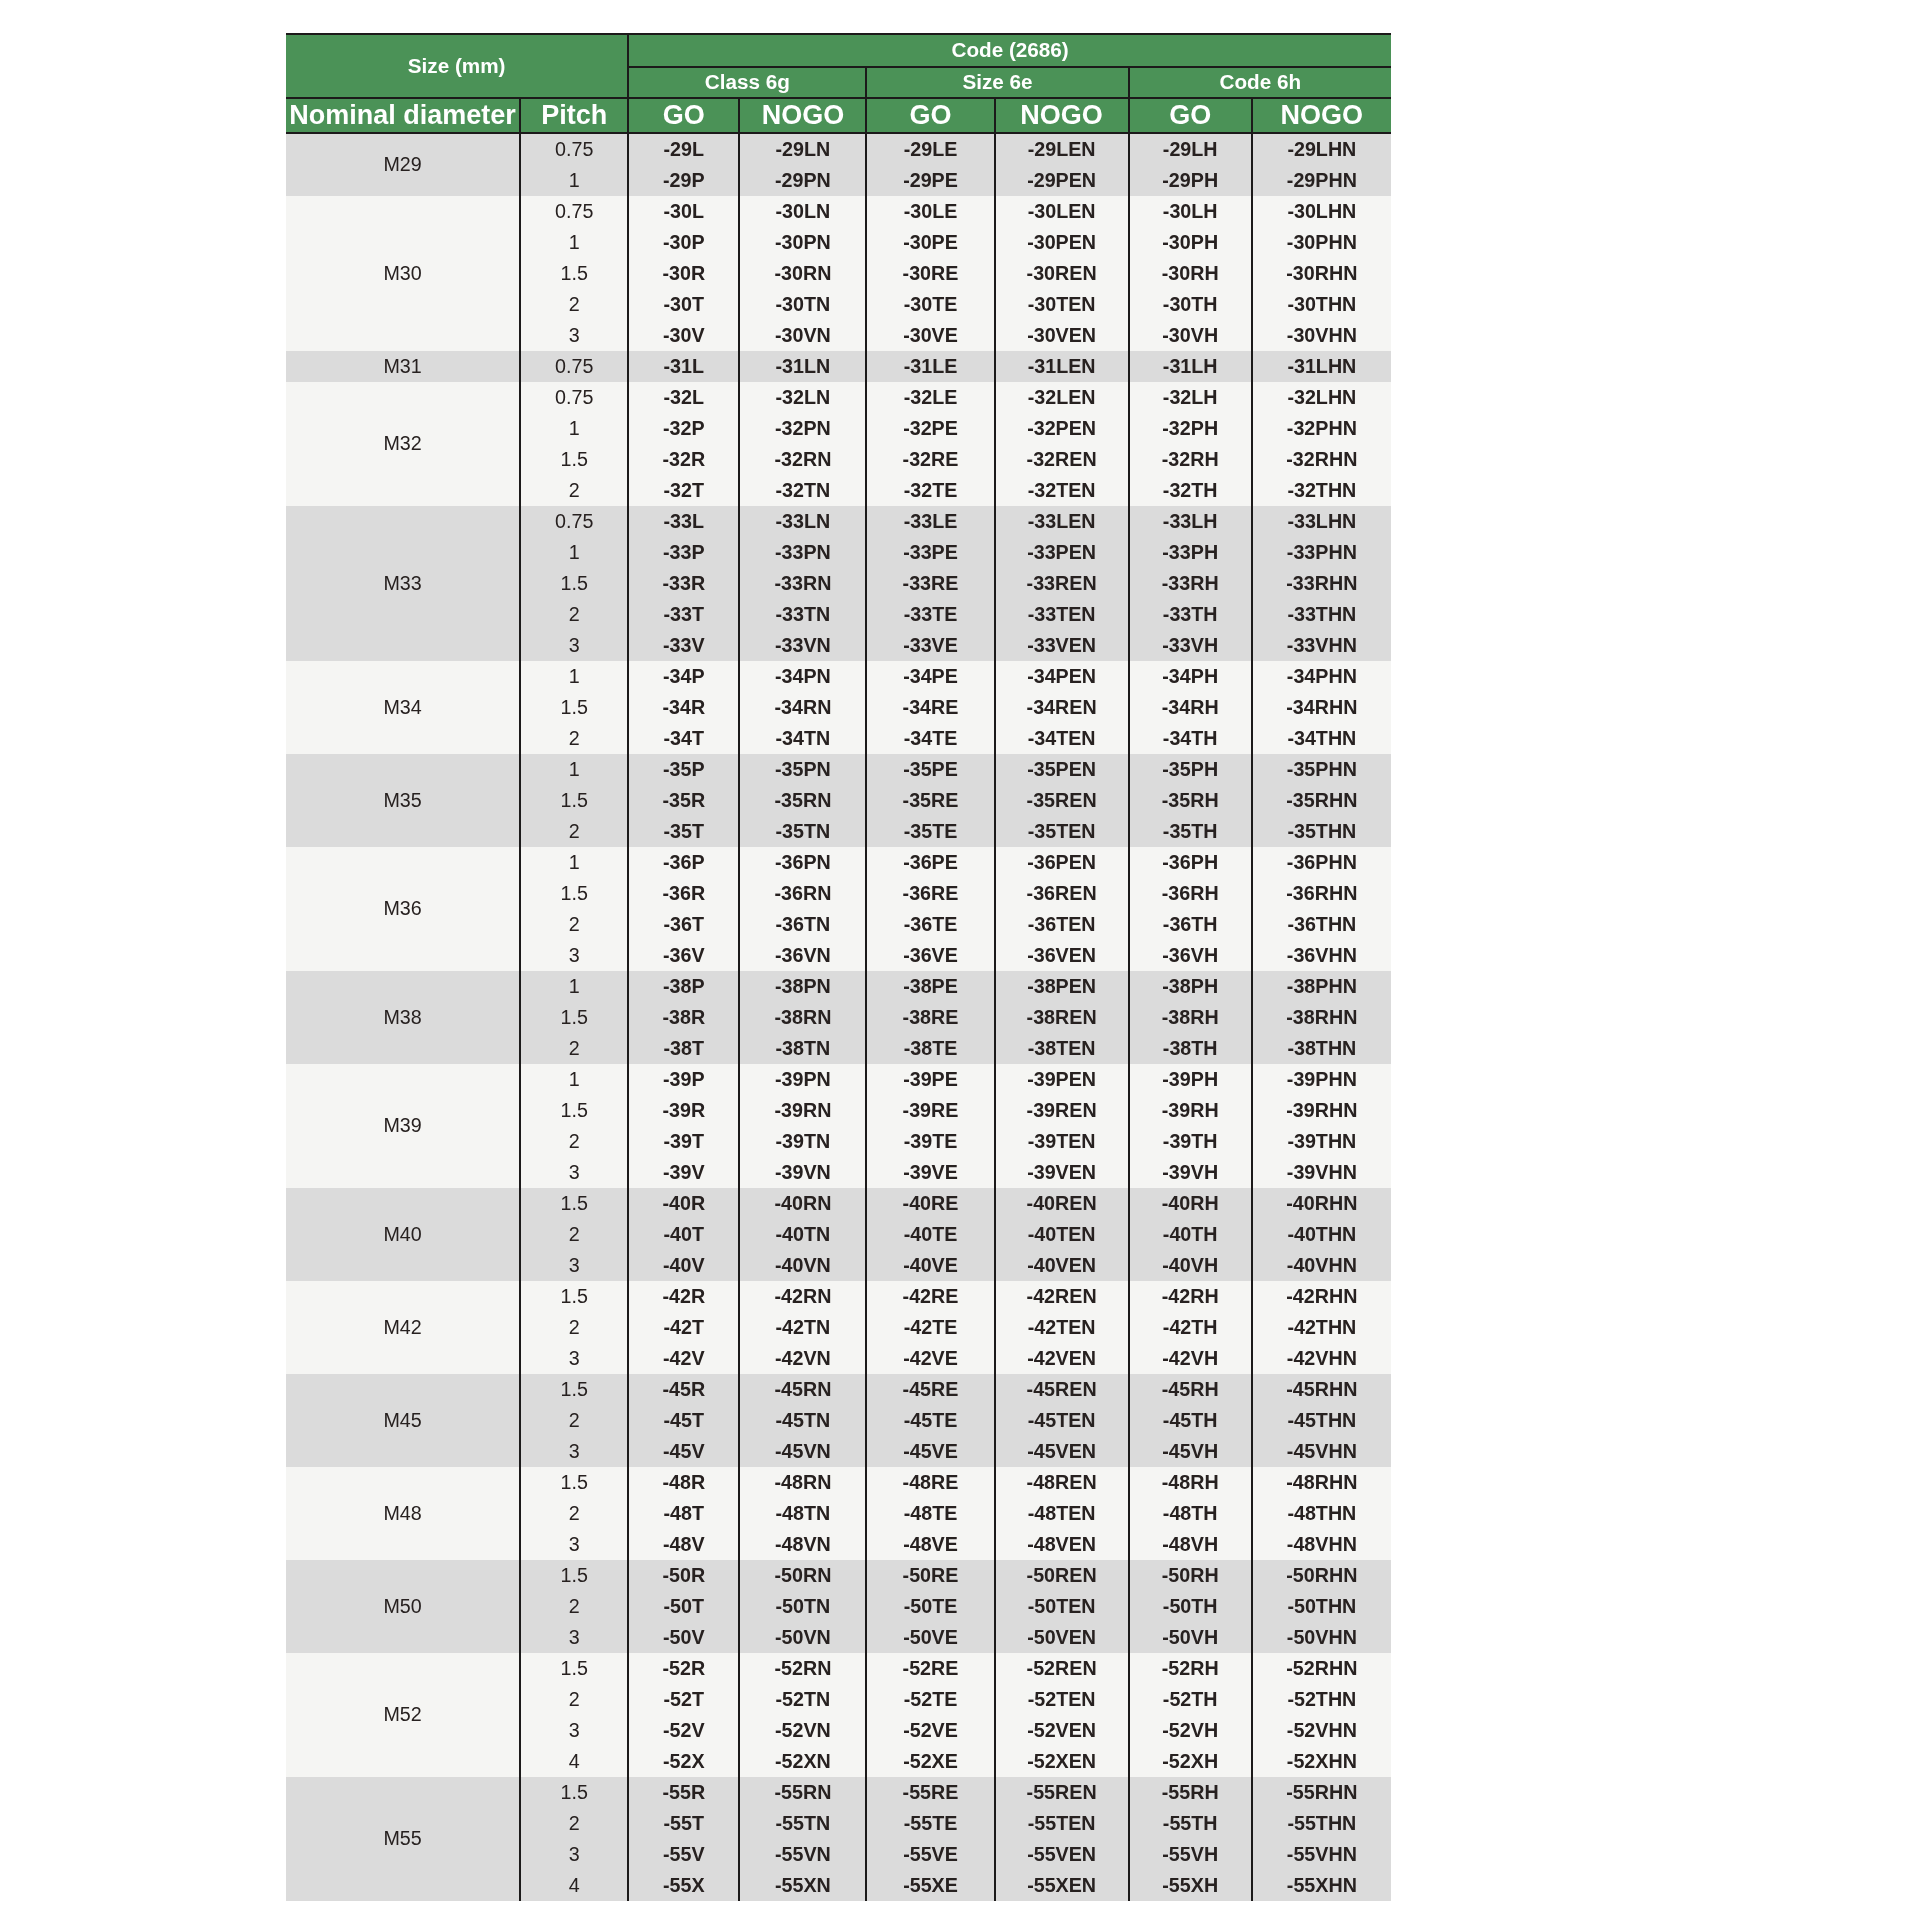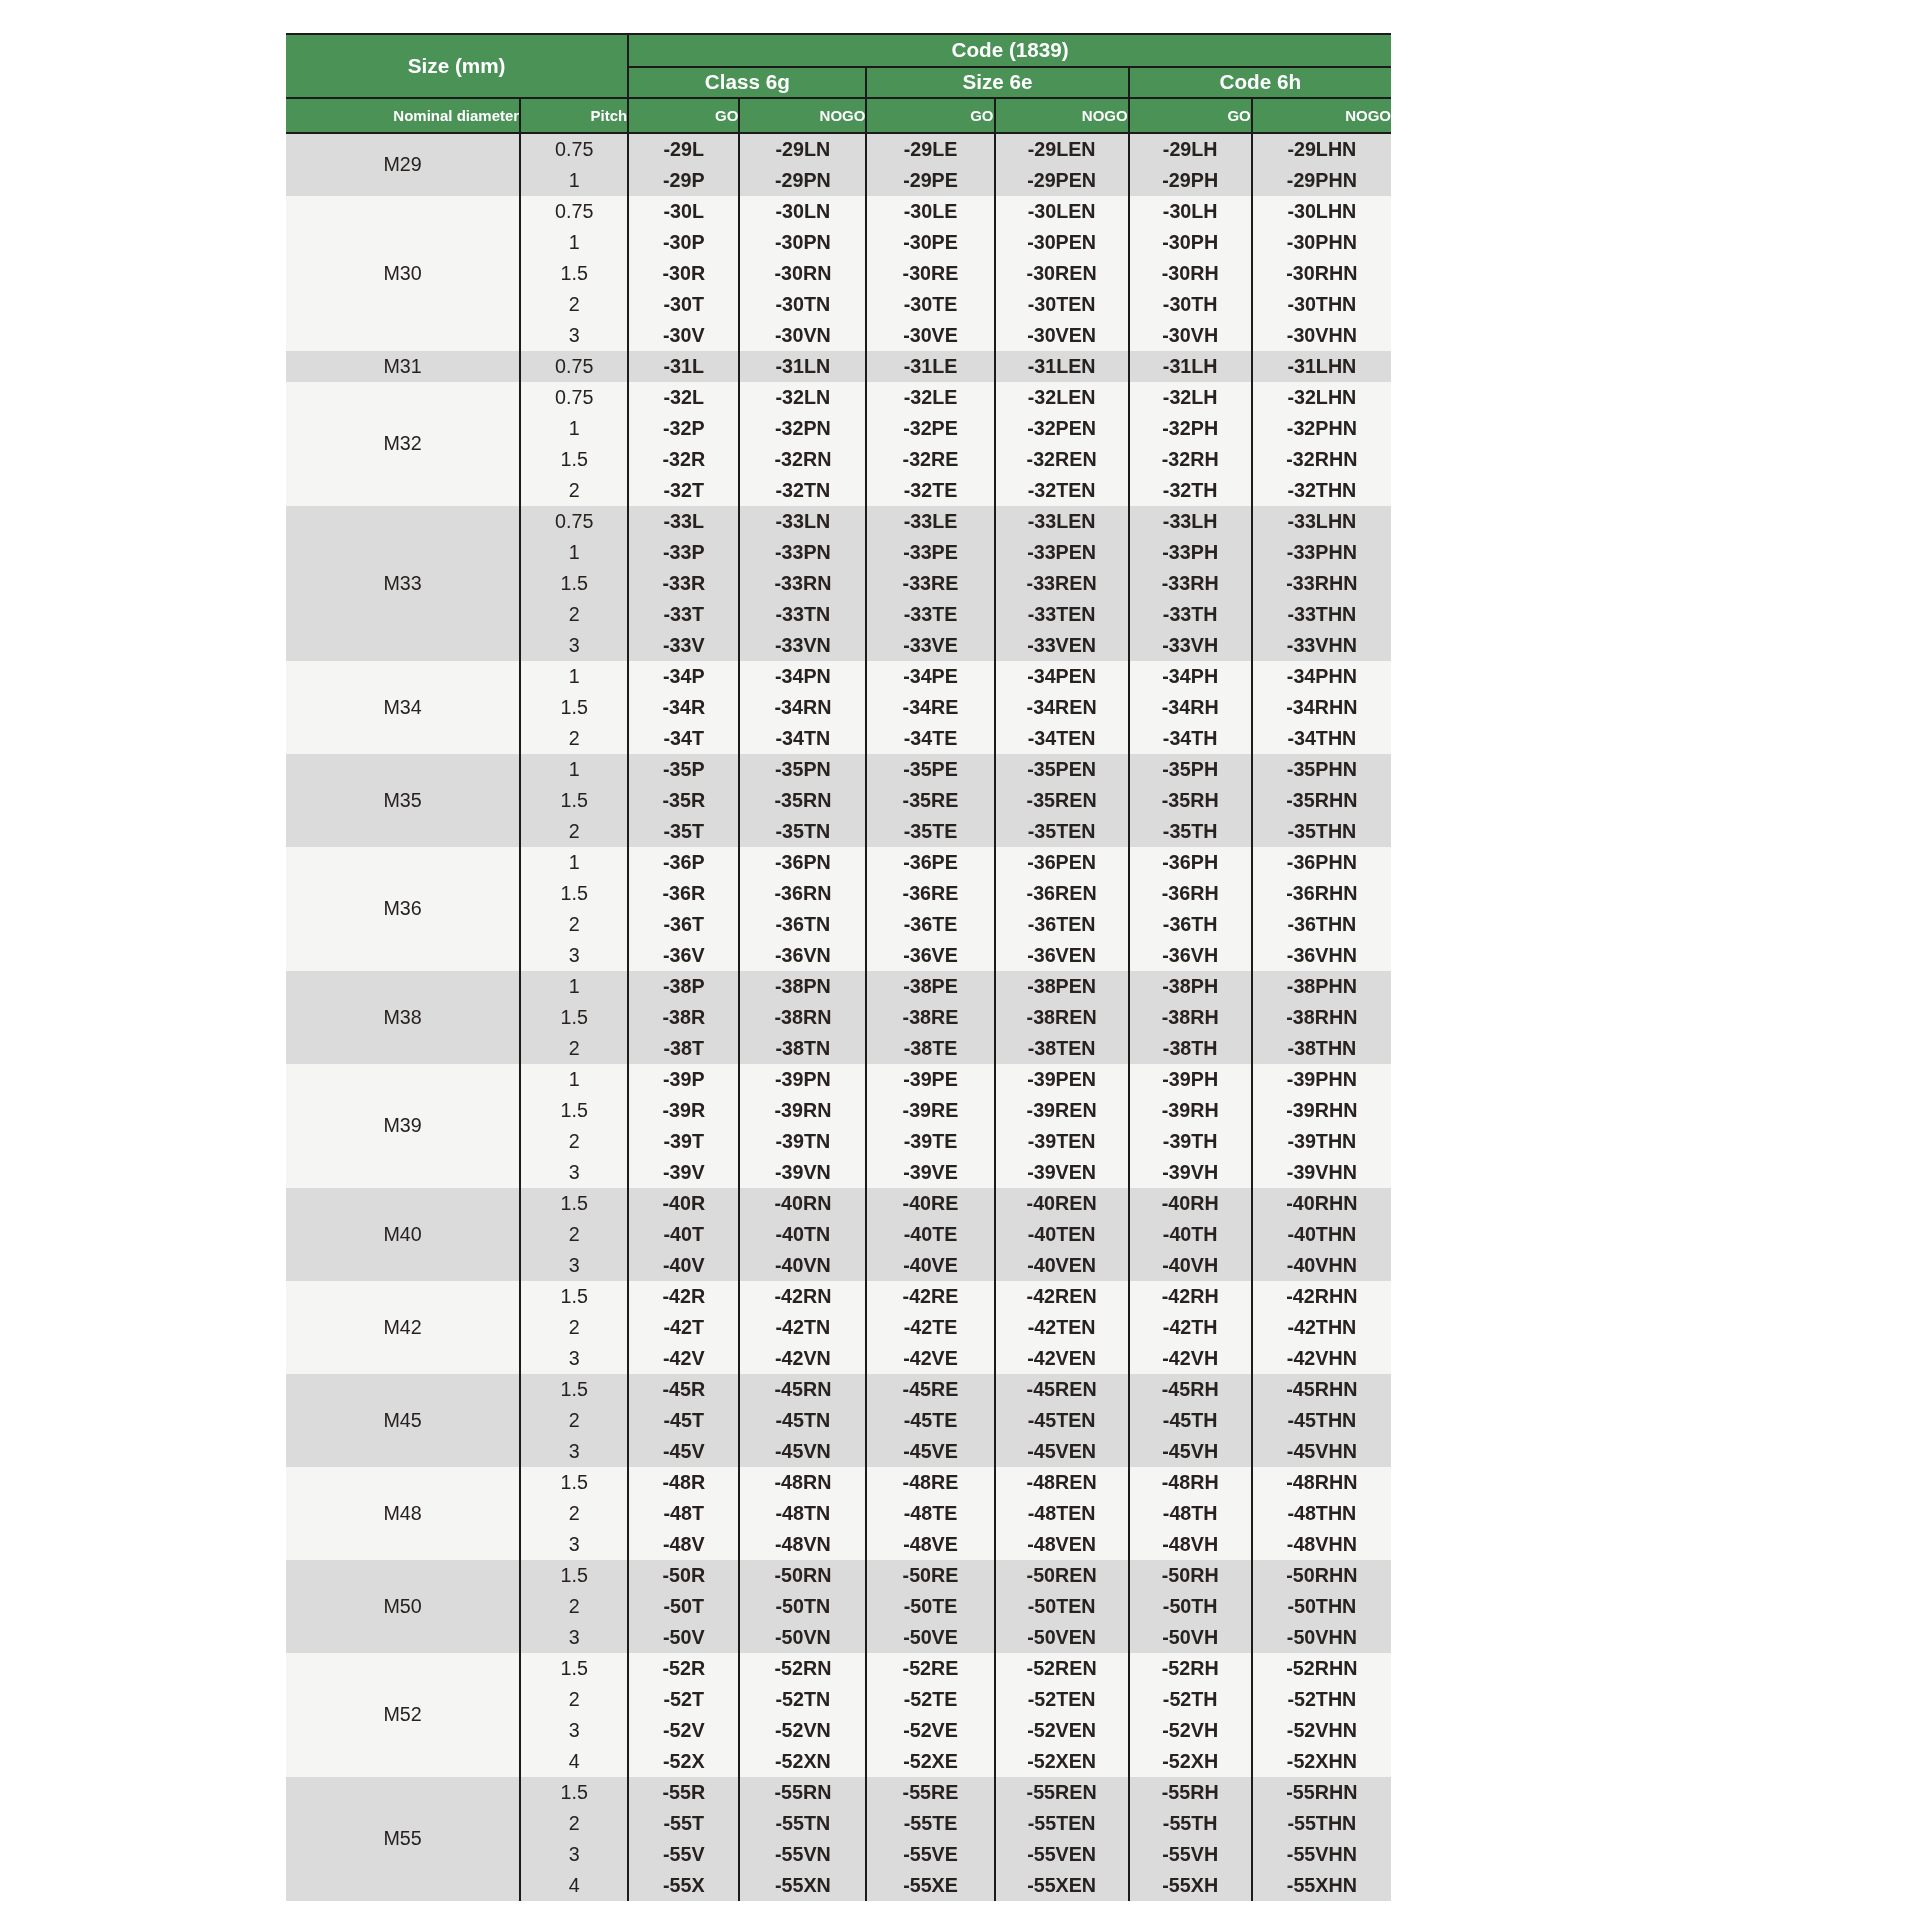--- a/index.html
+++ b/index.html
@@ -33,21 +33,21 @@
     white-space: nowrap;
   }
   thead th {
     background: #4b9257;
     color: #ffffff;
     font-weight: bold;
     font-size: 20.7px;
   }
   tr.hrow1 th { height: 30.5px; }
   tr.hrow2 th { height: 29.6px; }
-  tr.hrow3 th { height: 32.5px; font-size: 15px; text-align: right; }
+  tr.hrow3 th { height: 32.5px; font-size: 27px; }
   .bl { border-left: 2px solid #1c1a1a; }
   .bb { border-bottom: 2px solid #1c1a1a; }
   tbody td {
     height: 31px;
     font-size: 19.7px;
     color: #272120;
   }
   tbody td.code { font-weight: bold; }
   tbody td.gray  { background: #dbdbdb; }
   tbody td.light { background: #f5f5f3; }
@@ -63,21 +63,21 @@
       <col style="width:111px">
       <col style="width:127px">
       <col style="width:128px">
       <col style="width:134px">
       <col style="width:123px">
       <col style="width:139px">
     </colgroup>
     <thead>
       <tr class="hrow1">
         <th colspan="2" rowspan="2" class="bb">Size (mm)</th>
-        <th colspan="6" class="bl bb">Code (1839)</th>
+        <th colspan="6" class="bl bb">Code (2686)</th>
       </tr>
       <tr class="hrow2">
         <th colspan="2" class="bl bb">Class 6g</th>
         <th colspan="2" class="bl bb">Size 6e</th>
         <th colspan="2" class="bl bb">Code 6h</th>
       </tr>
       <tr class="hrow3">
         <th class="bb">Nominal diameter</th>
         <th class="bl bb">Pitch</th>
         <th class="bl bb">GO</th>

